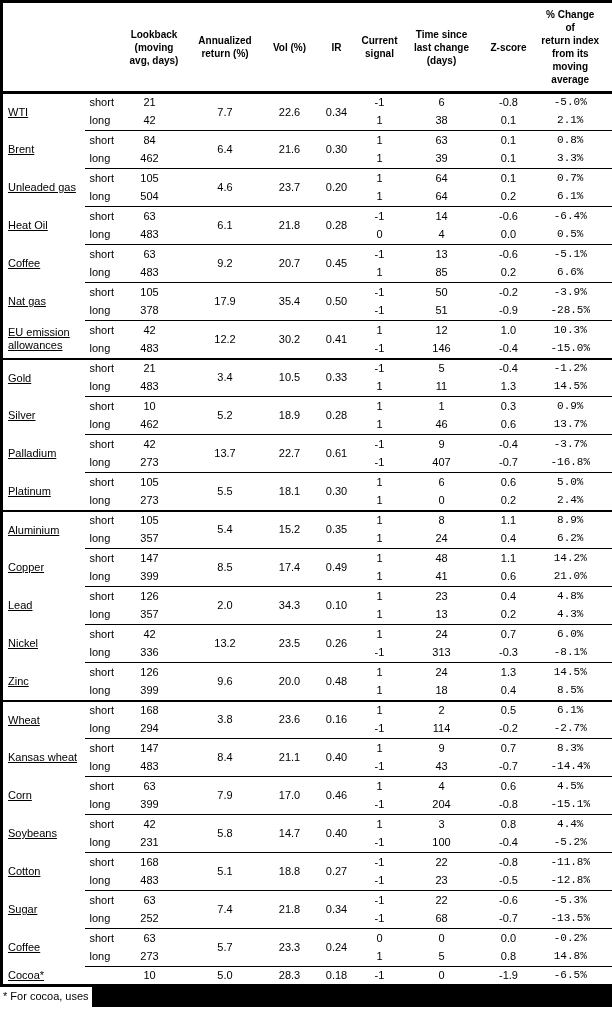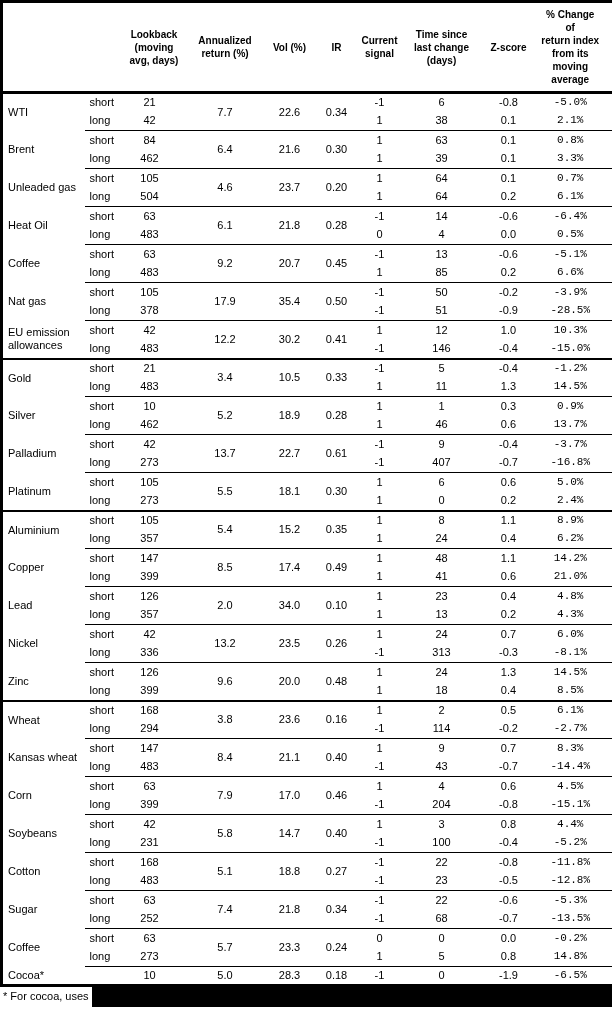--- a/index.html
+++ b/index.html
@@ -16,21 +16,21 @@
     height: 91px; font-size: 10px; font-weight: bold; line-height: 1.3;
     text-align: center; vertical-align: middle; white-space: pre-line;
     border-bottom: 3px solid #000; padding: 2px 1px;
   }
   th.ann-h { padding-left: 10px; }
   th.pct-h { padding-right: 12px; }
   tbody td {
     height: 19px; font-size: 11px; line-height: 1.15;
     vertical-align: middle; padding: 0 1px; overflow: hidden;
   }
-  td.name-cell { text-align: left; padding-left: 5px; padding-right: 2px; }
+  td.name-cell { text-align: left; padding-left: 5px; padding-right: 2px; text-decoration: underline; }
   td.sl-cell   { text-align: left; padding-left: 5px; margin-top: 7px; }
   td.num       { text-align: center; }
   td.lookback-cell { padding-right: 10px; }
   td.ann-cell      { padding-left: 10px; }
   td.pct-cell      { padding-right: 12px; font-family: Liberation Mono, monospace; }
   tbody tr.c-first td { border-top: 1px solid #000; }
   tbody tr.c-first td.name-cell { border-top: 0; }
   tbody tr.g-first td, tbody tr.g-first td.name-cell { border-top: 2px solid #000; }
   .footnote {
     width: 612px; height: 20px; display: flex; align-items: stretch; background: #fff;
@@ -340,21 +340,21 @@
           <td class="num sig-cell">1</td>
           <td class="num time-cell">41</td>
           <td class="num z-cell">0.6</td>
           <td class="num pct-cell">21.0%</td>
         </tr>
         <tr class="c-first">
           <td class="name-cell" rowspan="2">Lead</td>
           <td class="sl-cell">short</td>
           <td class="num lookback-cell">126</td>
           <td class="num ann-cell" rowspan="2">2.0</td>
-          <td class="num vol-cell" rowspan="2">34.0</td>
+          <td class="num vol-cell" rowspan="2">34.3</td>
           <td class="num ir-cell" rowspan="2">0.10</td>
           <td class="num sig-cell">1</td>
           <td class="num time-cell">23</td>
           <td class="num z-cell">0.4</td>
           <td class="num pct-cell">4.8%</td>
         </tr>
         <tr>
           <td class="sl-cell">long</td>
           <td class="num lookback-cell">357</td>
           <td class="num sig-cell">1</td>

